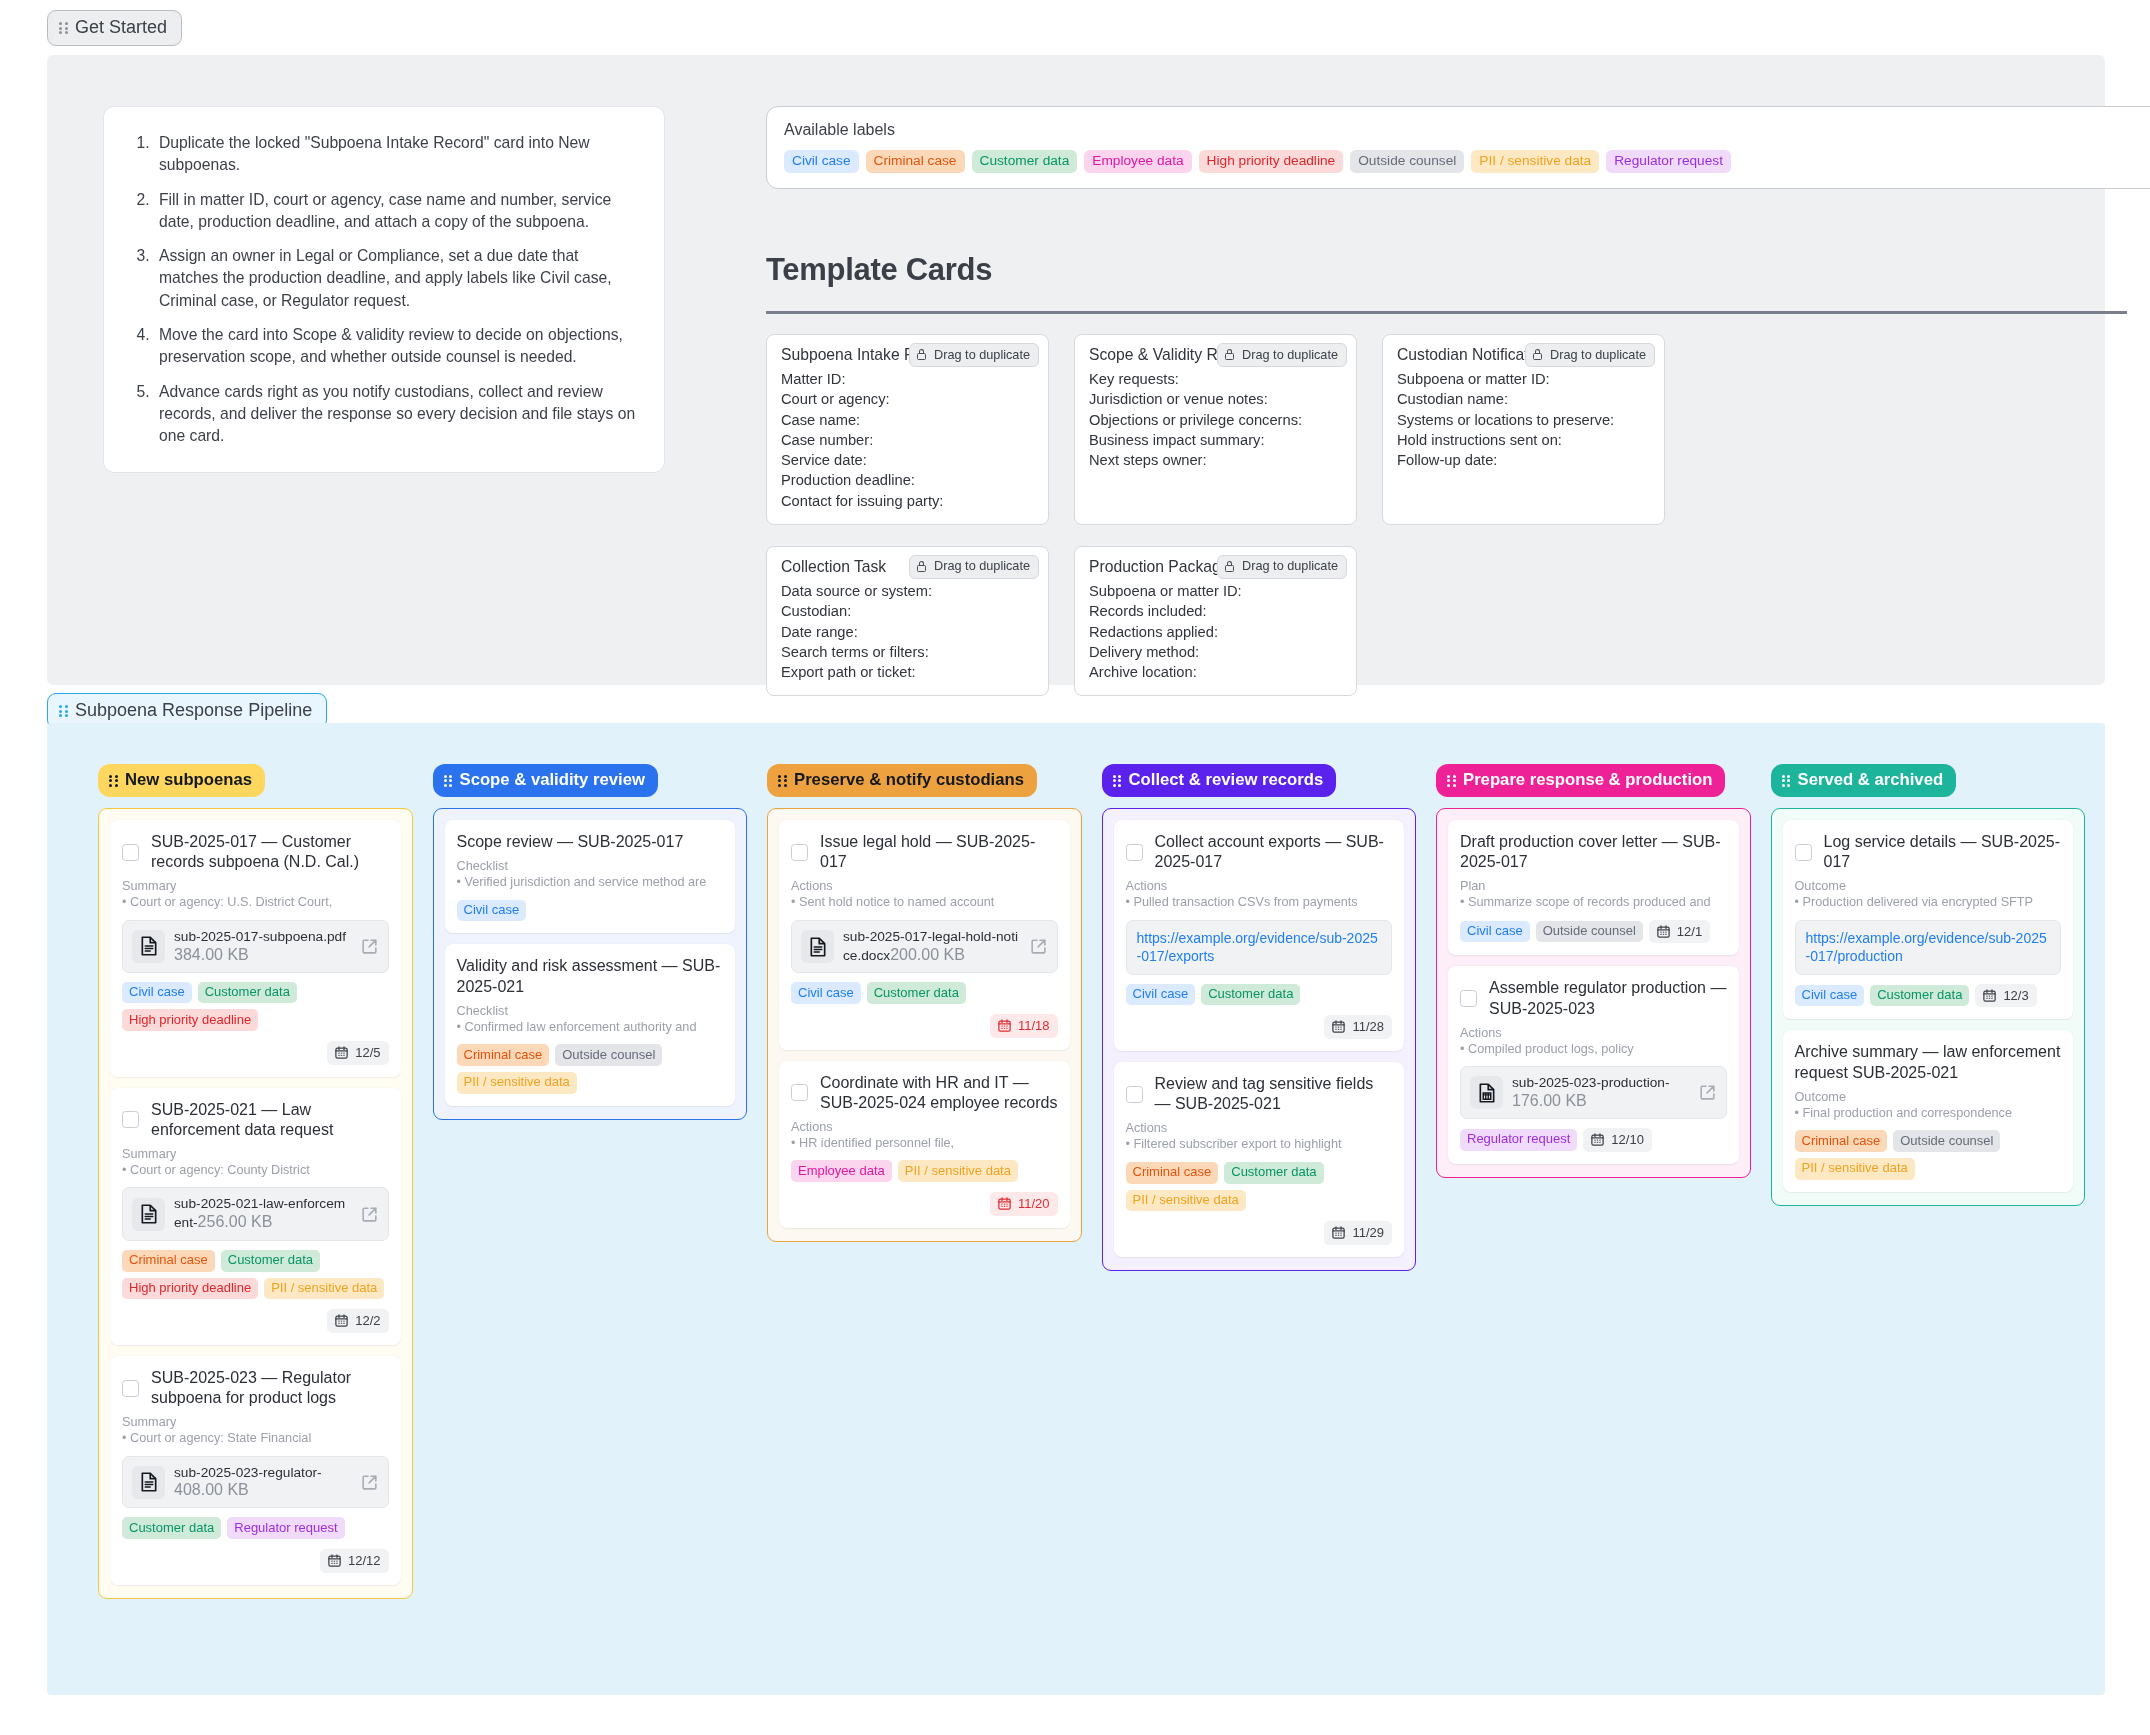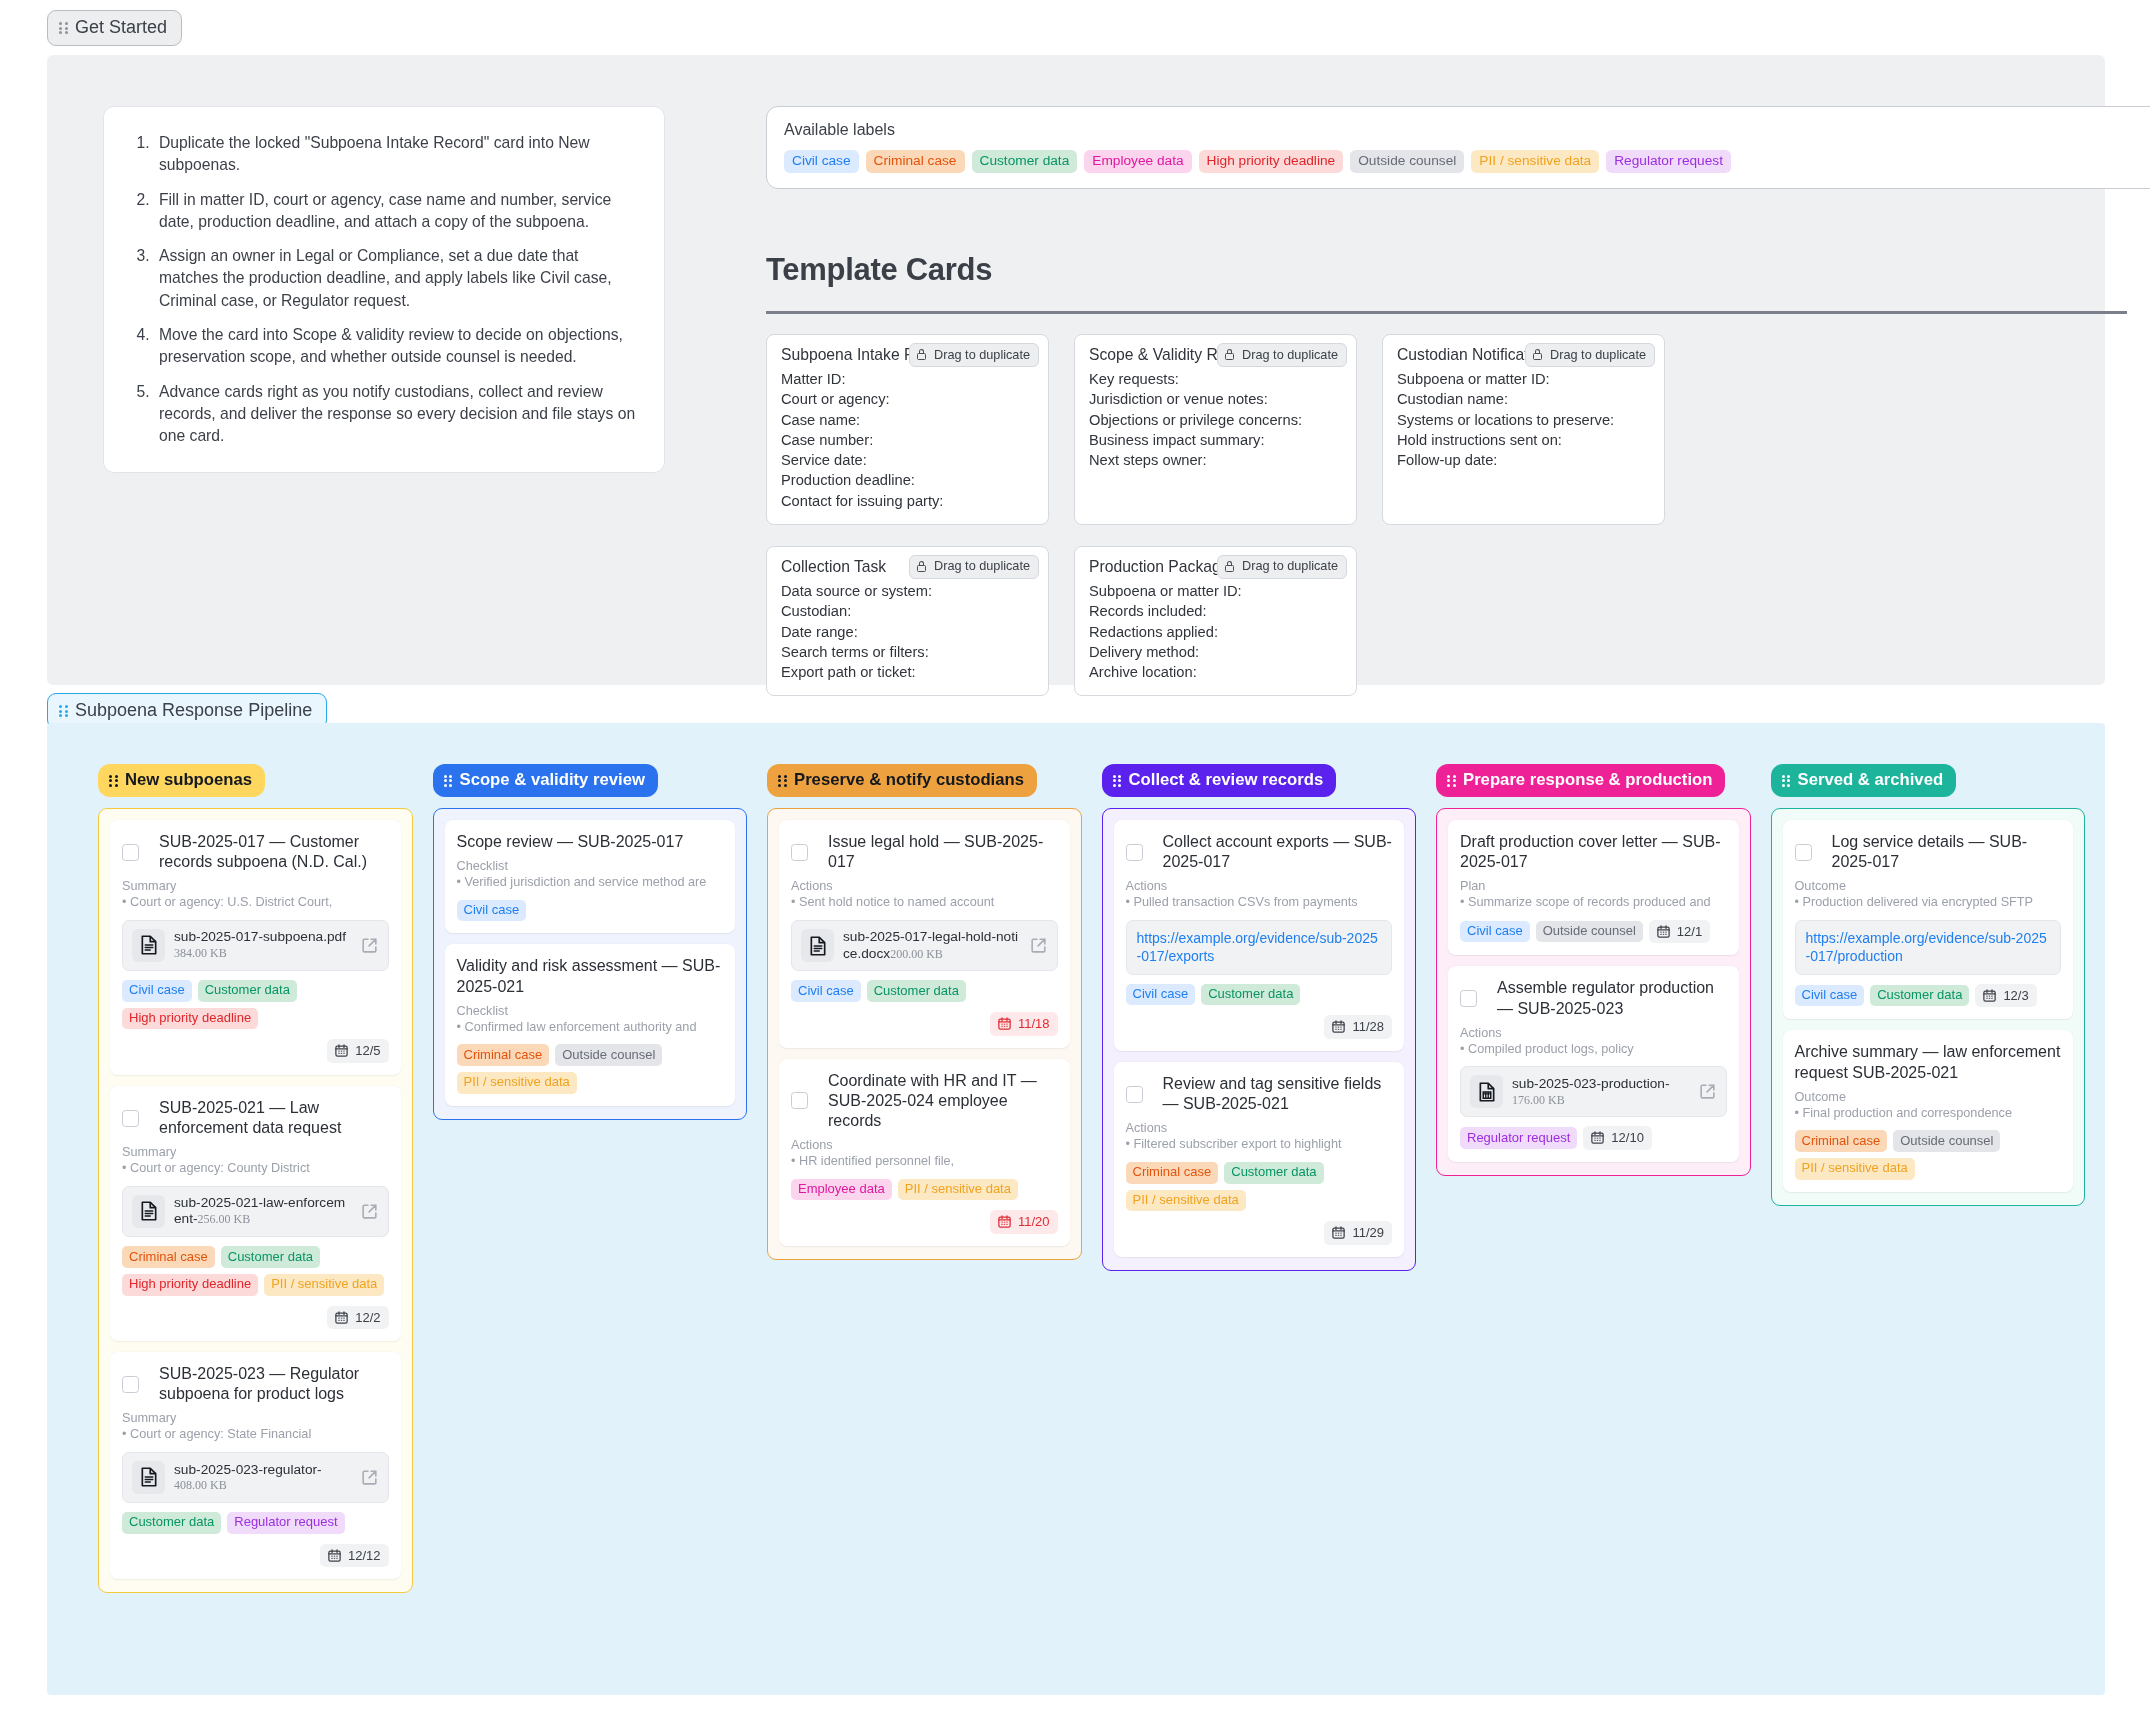--- a/index.html
+++ b/index.html
@@ -101,37 +101,37 @@
     border-radius: 12px; padding: 6px 13px 7px 11px;
     font-size: 16.7px; font-weight: 700; margin-bottom: 11px; white-space: nowrap;
   }
   .col-body { border: 1.5px solid; border-radius: 9px; padding: 11px 11px 13px 11px; }
 
   .card {
     background: #fff; border-radius: 8px; padding: 12px 12px 12px 12px;
     margin-bottom: 11px; box-shadow: 0 0.5px 1.5px rgba(20,24,31,0.07);
   }
   .card:last-child { margin-bottom: 0; }
-  .card-top { display: flex; align-items: center; gap: 20px; }
+  .card-top { display: flex; align-items: center; gap: 12px; }
   .cbox { width: 17px; height: 17px; border: 1.5px solid #c9ccd4; border-radius: 3.5px; background: #fff; flex: 0 0 auto; }
   .ctitle { font-size: 16px; line-height: 1.26; color: #2b2f36; }
   .sect { font-size: 12.7px; color: #9ba0aa; margin-top: 7px; }
   .bullet { font-size: 12.7px; color: #9ba0aa; line-height: 1.3; margin-top: 1px;
             white-space: nowrap; overflow: hidden; }
 
   .attach {
     display: flex; align-items: center; gap: 9px;
     background: #f1f2f4; border: 1px solid #e4e6ea; border-radius: 7px;
     padding: 8px 9px; margin-top: 9px;
   }
   .attach .ic { width: 33px; height: 33px; background: #e6e8ec; border-radius: 6px;
                 display: flex; align-items: center; justify-content: center; flex: 0 0 auto; }
   .attach .meta { flex: 1 1 auto; min-width: 0; }
   .attach .fname { font-size: 13.7px; color: #2b2f36; line-height: 1.22; word-break: break-all; }
-  .attach .fsize { font-size: 12px; color: #8b909a; margin-top: 2px; font-family: Liberation Serif, serif; }
+  .attach .fsize { font-size: 16px; color: #8b909a; margin-top: 2px; }
   .attach .ext { flex: 0 0 auto; }
 
   .linkbox {
     background: #f1f2f4; border: 1px solid #e4e6ea; border-radius: 7px;
     padding: 8px 10px; margin-top: 9px;
     font-size: 14px; line-height: 1.32; color: #1f7ff0; word-break: break-all;
   }
 
   .chips { display: flex; flex-wrap: wrap; gap: 6px; margin-top: 9px; align-items: center; }
   .chip { display: inline-block; border-radius: 5px; padding: 3.5px 7px 4.6px 7px;

